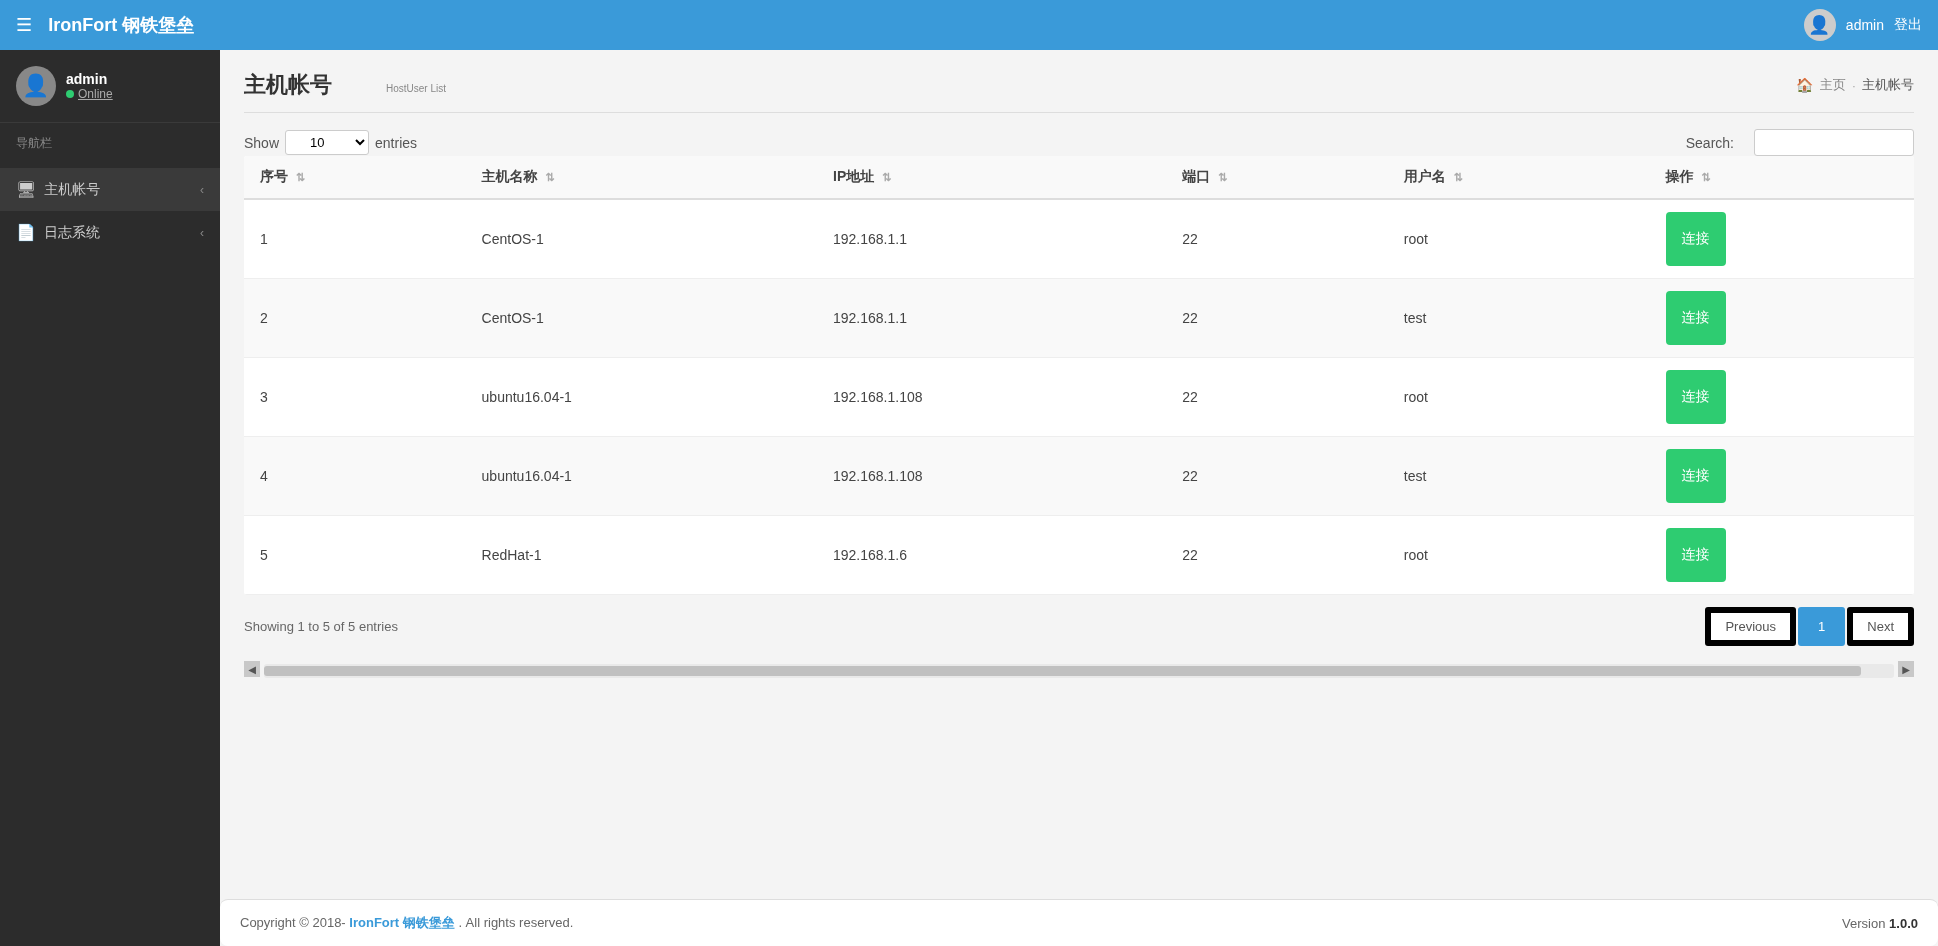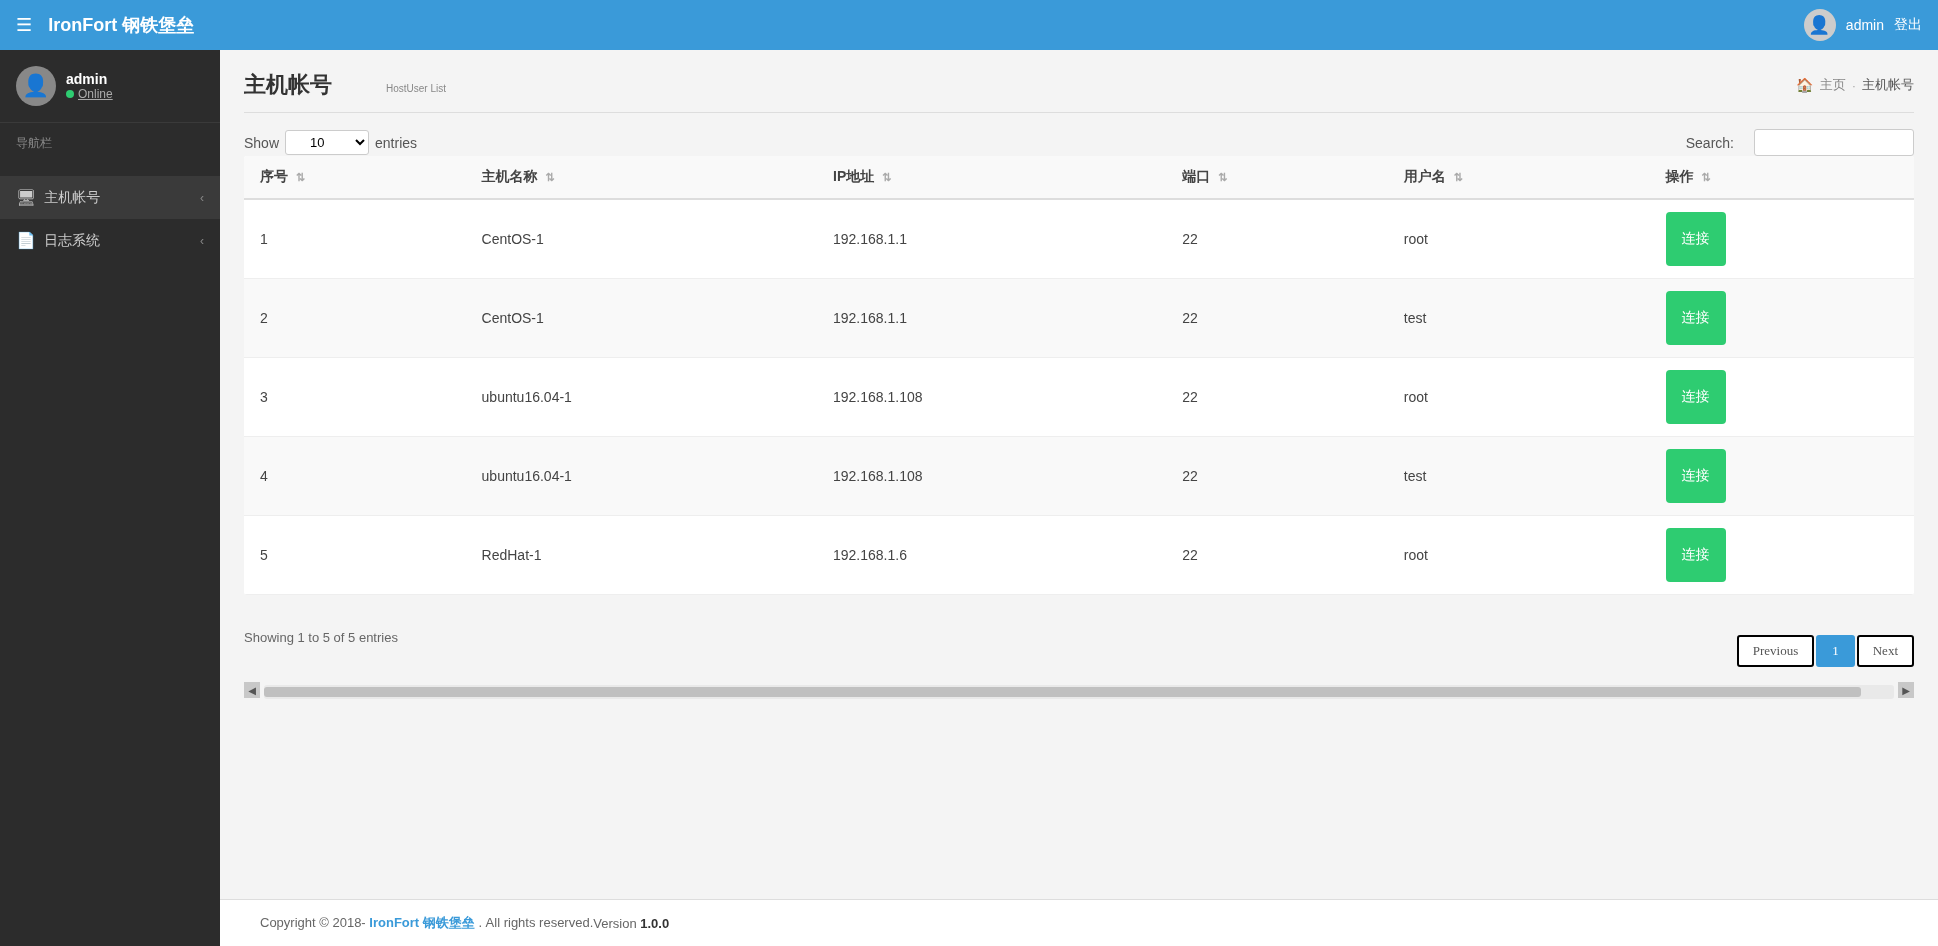--- a/index.html
+++ b/index.html
@@ -107,21 +107,21 @@
       text-decoration: underline;
     }
     .status-dot {
       width: 8px;
       height: 8px;
       border-radius: 50%;
       background: #2ecc71;
       display: inline-block;
     }
     .sidebar-nav-label {
-      padding: 12px 16px 24px;
+      padding: 12px 16px 16px;
       font-size: 12px;
       color: #888;
       text-transform: uppercase;
     }
     .sidebar-menu {
       list-style: none;
     }
     .sidebar-menu-item {
       display: flex;
       align-items: center;
@@ -297,28 +297,27 @@
       color: #666;
       font-size: 13px;
     }
     .pagination {
       display: flex;
       gap: 2px;
       align-items: center;
     }
     .page-btn {
       padding: 6px 14px;
-      border: 2px solid #000000;
+      border: 6px solid #000000;
       background: #fff;
       color: #555;
       cursor: pointer;
       border-radius: 3px;
       font-size: 13px;
-      font-family: Liberation Serif, serif;
-      margin-top: 28px;
+      font-family: Liberation Sans, sans-serif;
     }
     .page-btn.active {
       background: #3a9ad9;
       color: #fff;
       border-color: #3a9ad9;
     }
 
     
     .scroll-track {
       height: 14px;
@@ -354,27 +353,28 @@
       justify-content: center;
       font-size: 10px;
       color: #555;
       flex-shrink: 0;
     }
 
     
     .footer {
       background: #fff;
       border-top: 1px solid #ddd;
-      padding: 14px 40px;
-      display: flex;
-      justify-content: flex-start;
+      padding: 14px 20px;
+      display: flex;
+      justify-content: space-between;
       align-items: center;
       font-size: 13px;
       color: #666;
       flex-shrink: 0;
+      border-radius: 8px;
     }
     .footer-brand {
       color: #3a9ad9;
       font-weight: bold;
     }
     .footer-version {
       font-size: 13px;
       color: #666;
     }
     .footer-version strong {

